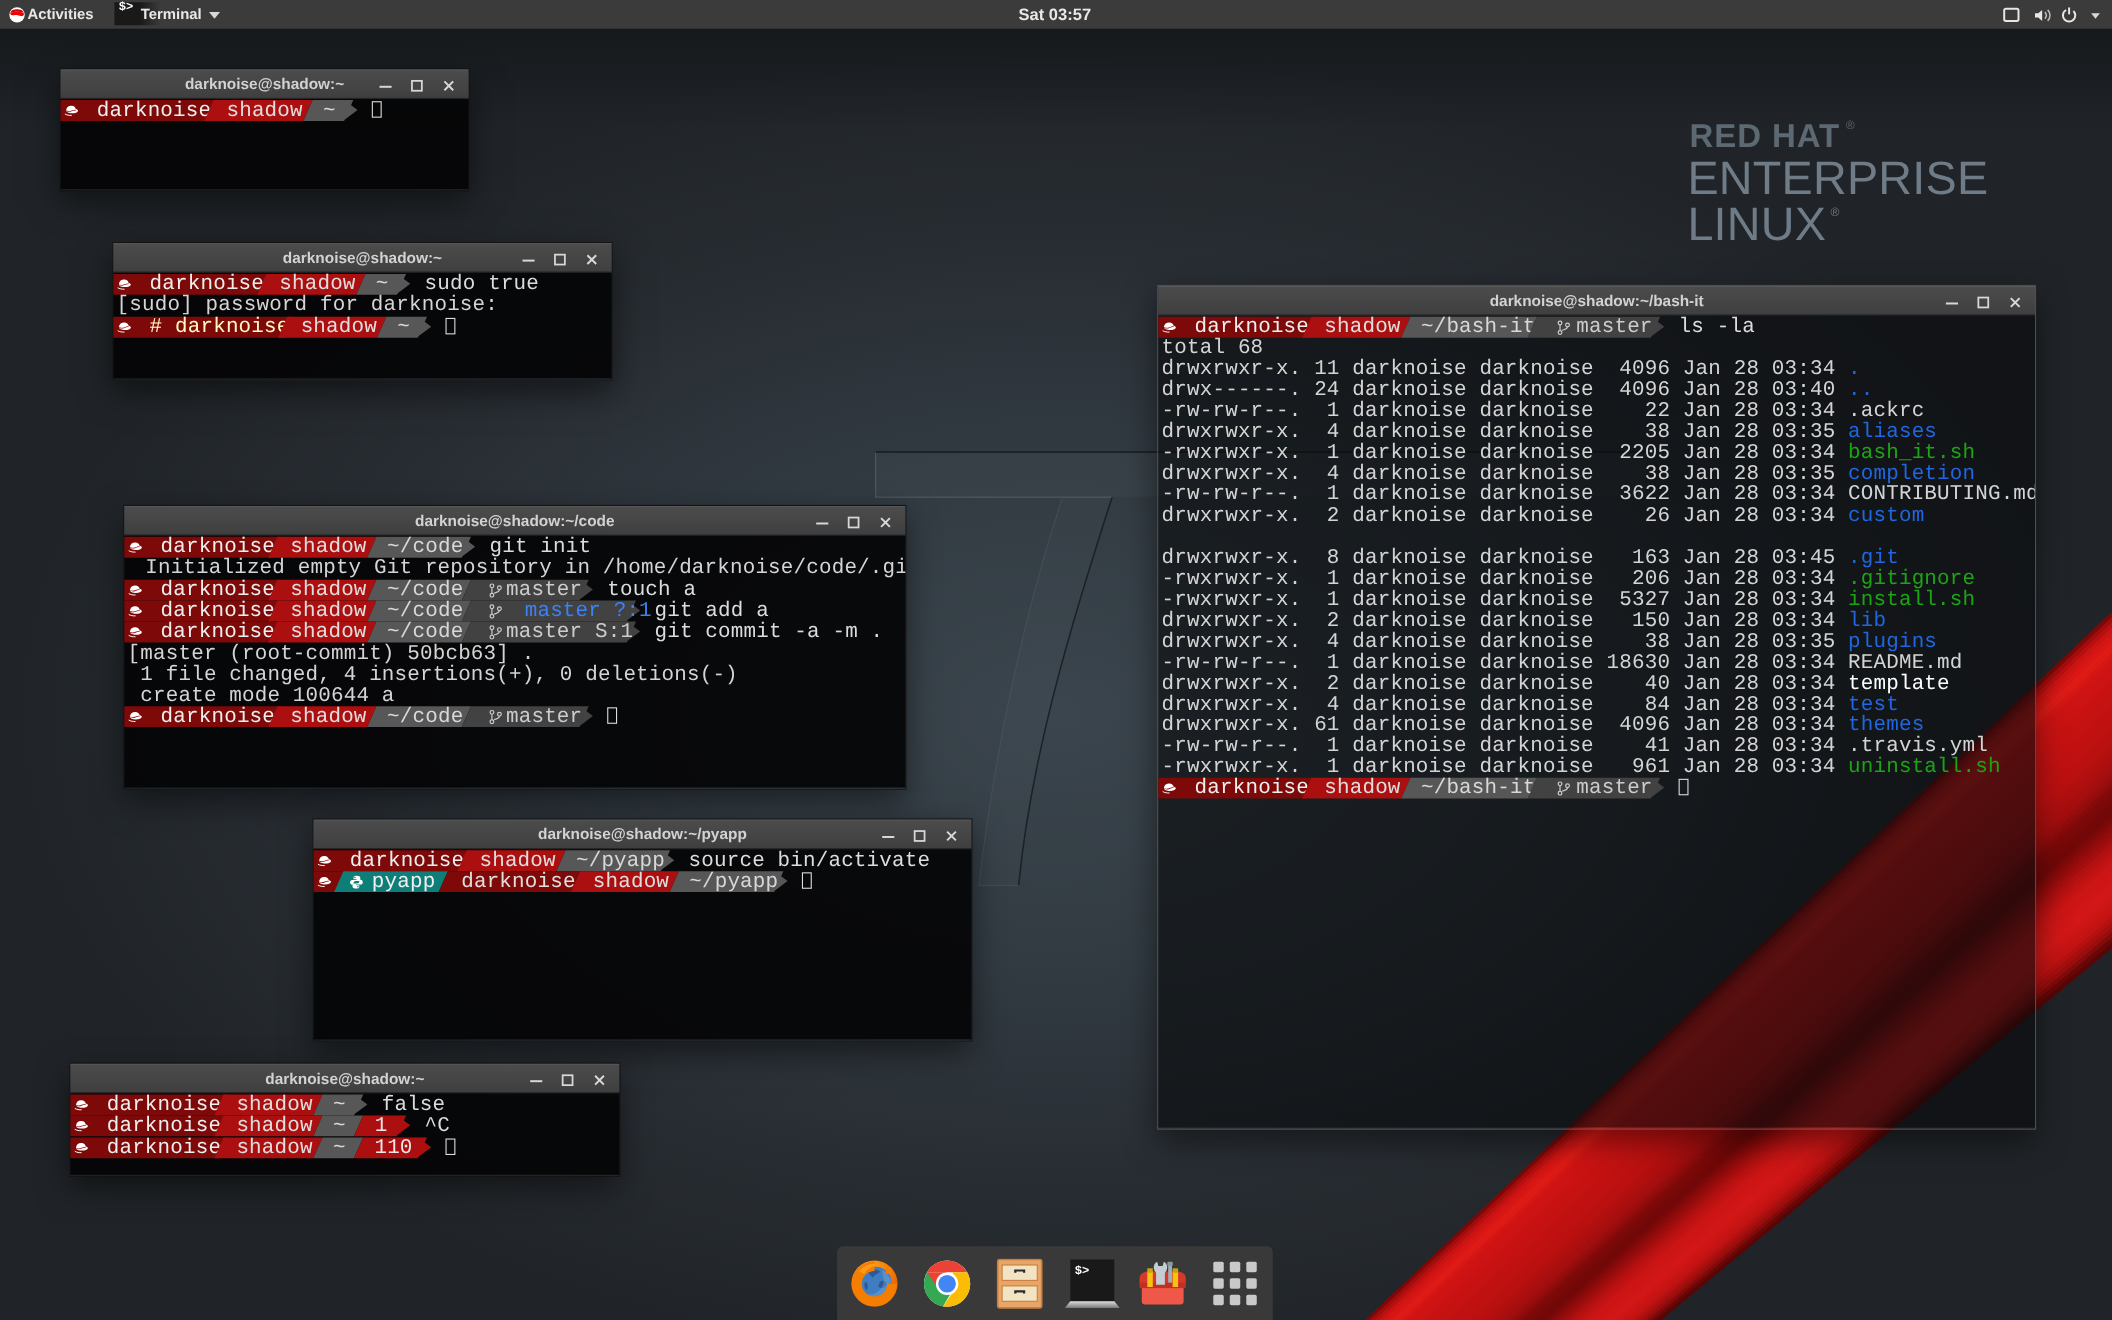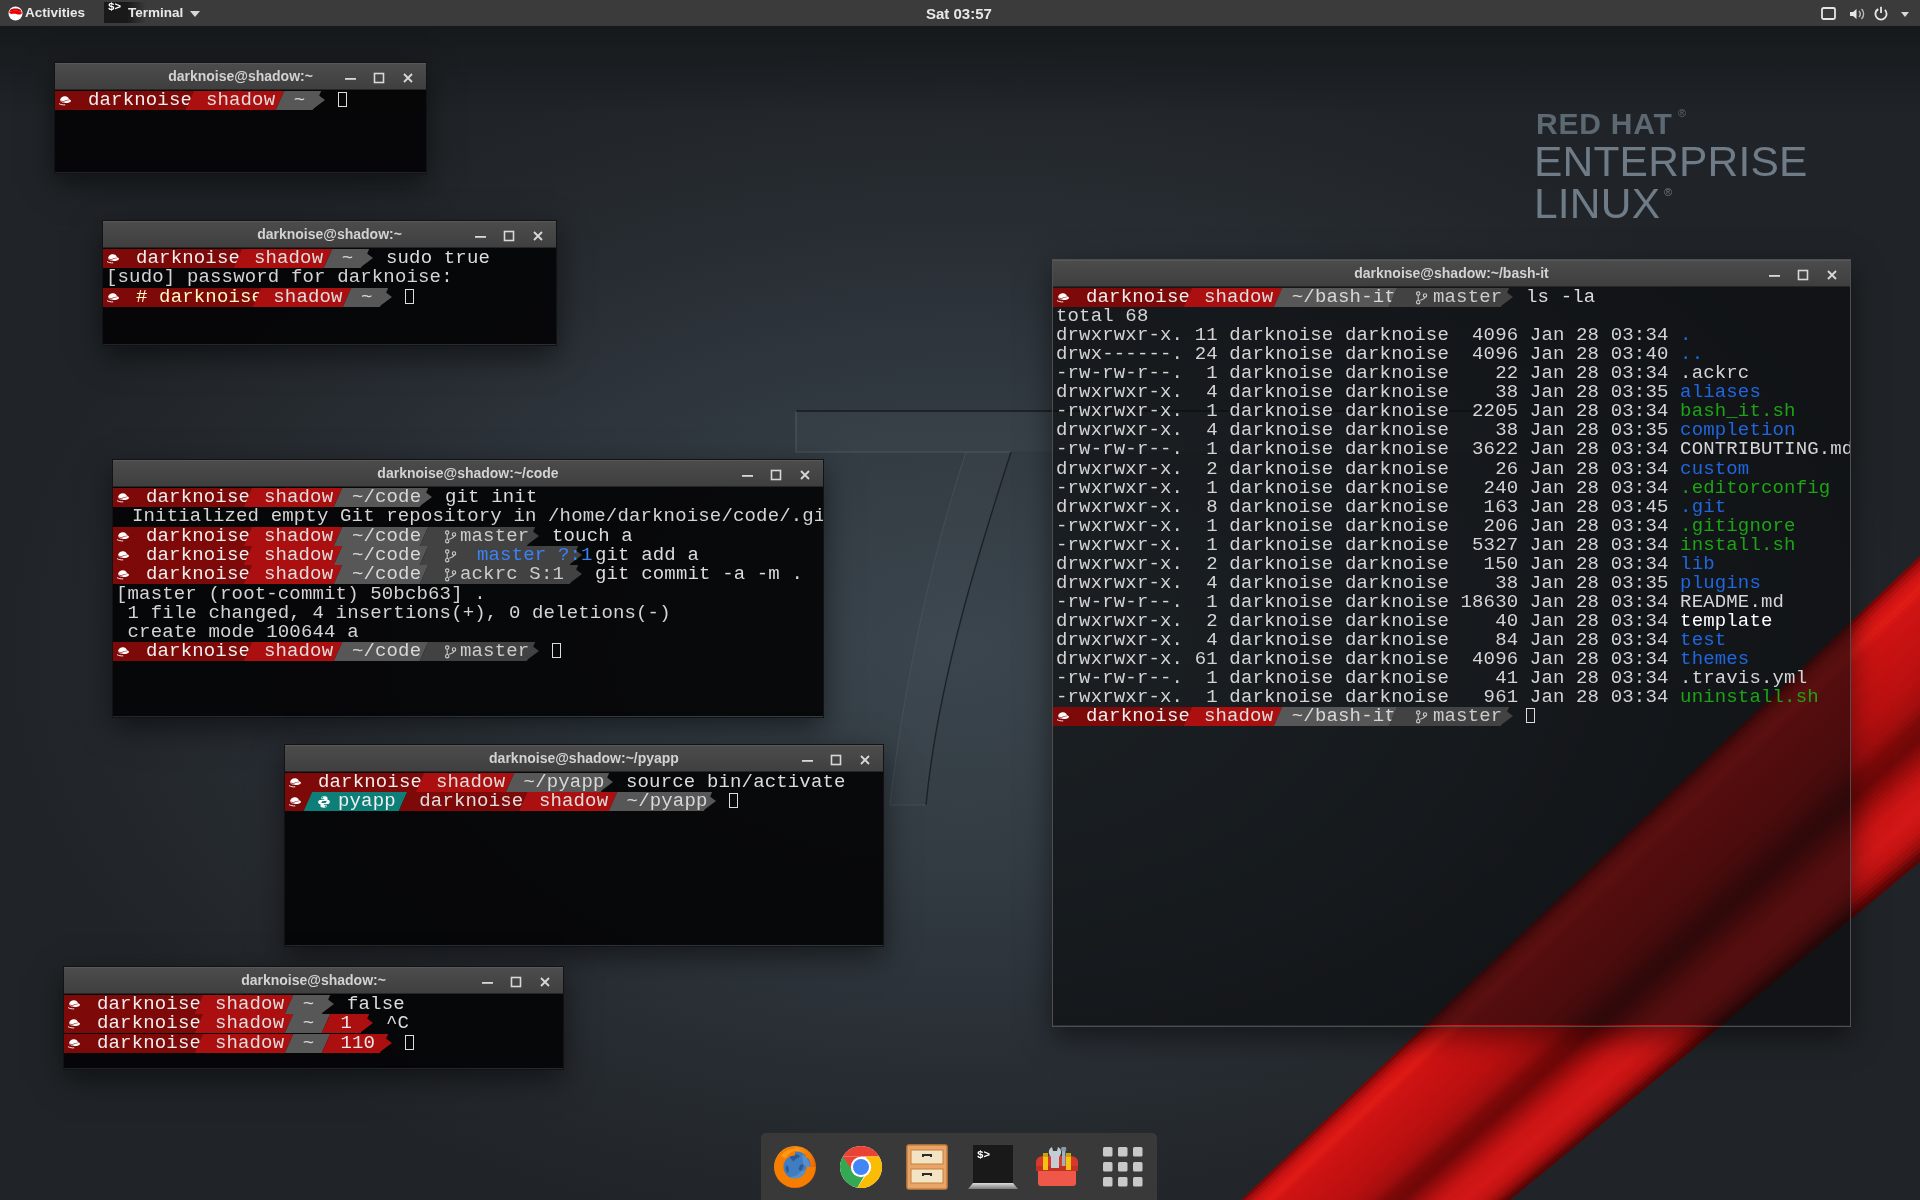--- a/index.html
+++ b/index.html
@@ -292,21 +292,21 @@
         <div class="sg" style="left:311.0px;top:78.2px;width:150.0px;background:#424242"></div>
         <div class="tip" style="left:456.8px;top:78.2px;border-left-color:#424242"></div>
         <div class="ic" style="left:331.0px;top:78.2px">
           <svg width="13" height="14" viewBox="0 0 13 14" style="position:absolute;left:0px;top:3px">
             <circle cx="3.2" cy="2.6" r="1.7" fill="none" stroke="#cccccc" stroke-width="1.1"></circle>
             <circle cx="3.2" cy="11.2" r="1.7" fill="none" stroke="#cccccc" stroke-width="1.1"></circle>
             <circle cx="10" cy="4.4" r="1.7" fill="none" stroke="#cccccc" stroke-width="1.1"></circle>
             <path d="M3.2,4.3 L3.2,9.5 M10,6.1 C10,8.2 7.5,8.4 5.2,9.3" fill="none" stroke="#cccccc" stroke-width="1.1"></path>
           </svg>
         </div>
-        <span class="t" style="left:347.0px;top:79.2px;color:#cccccc">ackrc S:1</span>
+        <span class="t" style="left:347.0px;top:79.2px;color:#cccccc">master S:1</span>
         <span class="t" style="left:482.0px;top:79.2px;color:#dcdcdc">git commit -a -m .</span>
         <span class="t" style="left:3.0px;top:98.5px;color:#d4d4d4">[master (root-commit) 50bcb63] .</span>
         <span class="t" style="left:3.0px;top:117.8px;color:#d4d4d4"> 1 file changed, 4 insertions(+), 0 deletions(-)</span>
         <span class="t" style="left:3.0px;top:137.1px;color:#d4d4d4"> create mode 100644 a</span>
         <div class="sg" style="left:-6.0px;top:155.4px;width:145.2px;background:#7e0909"></div>
         <div class="ic" style="left:0.0px;top:155.4px">
           <svg width="15" height="13" viewBox="0 0 15 13" style="position:absolute;left:3px;top:3px">
             <path d="M2.1,6.1 C2.5,3.4 4.6,2.1 7.0,2.2 C9.3,2.3 10.6,3.6 10.9,5.2 C12.2,5.5 13.1,6.0 12.9,6.9 C12.6,8.2 10.3,9.0 7.6,9.0 C4.9,9.0 2.0,8.2 2.1,6.1 Z" fill="#ffffff"></path>
             <path d="M2.3,6.3 C3.4,7.4 5.6,7.0 7.2,6.4 C9.0,5.7 10.3,5.5 10.9,5.8 L11,6.4 C9.8,6.2 8.6,6.6 7.2,7.2 C5.4,7.9 3.2,7.8 2.3,6.9 Z" fill="#9e0f0f"></path>
             <path d="M1.0,9.6 C2.6,10.6 5.0,11.0 7.2,10.9" stroke="#ffffff" stroke-width="0.9" fill="none"></path>
@@ -473,21 +473,20 @@
         <span class="t" style="left:473.0px;top:2.0px;color:#dcdcdc">ls -la</span>
         <span class="t" style="left:3.0px;top:21.1px;color:#d4d4d4">total 68</span>
         <span class="t" style="left:3.0px;top:40.1px;color:#d4d4d4">drwxrwxr-x. 11 darknoise darknoise  4096 Jan 28 03:34 <span style="color:#2066e0">.</span></span>
         <span class="t" style="left:3.0px;top:59.2px;color:#d4d4d4">drwx------. 24 darknoise darknoise  4096 Jan 28 03:40 <span style="color:#2066e0">..</span></span>
         <span class="t" style="left:3.0px;top:78.2px;color:#d4d4d4">-rw-rw-r--.  1 darknoise darknoise    22 Jan 28 03:34 <span style="color:#d4d4d4">.ackrc</span></span>
         <span class="t" style="left:3.0px;top:97.2px;color:#d4d4d4">drwxrwxr-x.  4 darknoise darknoise    38 Jan 28 03:35 <span style="color:#2066e0">aliases</span></span>
         <span class="t" style="left:3.0px;top:116.3px;color:#d4d4d4">-rwxrwxr-x.  1 darknoise darknoise  2205 Jan 28 03:34 <span style="color:#1da414">bash_it.sh</span></span>
         <span class="t" style="left:3.0px;top:135.3px;color:#d4d4d4">drwxrwxr-x.  4 darknoise darknoise    38 Jan 28 03:35 <span style="color:#2066e0">completion</span></span>
         <span class="t" style="left:3.0px;top:154.4px;color:#d4d4d4">-rw-rw-r--.  1 darknoise darknoise  3622 Jan 28 03:34 <span style="color:#d4d4d4">CONTRIBUTING.md</span></span>
         <span class="t" style="left:3.0px;top:173.5px;color:#d4d4d4">drwxrwxr-x.  2 darknoise darknoise    26 Jan 28 03:34 <span style="color:#2066e0">custom</span></span>
-        <span class="t" style="left:3.0px;top:192.5px;color:#d4d4d4">-rwxrwxr-x.  1 darknoise darknoise   240 Jan 28 03:34 <span style="color:#1da414">.editorconfig</span></span>
         <span class="t" style="left:3.0px;top:211.6px;color:#d4d4d4">drwxrwxr-x.  8 darknoise darknoise   163 Jan 28 03:45 <span style="color:#2066e0">.git</span></span>
         <span class="t" style="left:3.0px;top:230.6px;color:#d4d4d4">-rwxrwxr-x.  1 darknoise darknoise   206 Jan 28 03:34 <span style="color:#1da414">.gitignore</span></span>
         <span class="t" style="left:3.0px;top:249.7px;color:#d4d4d4">-rwxrwxr-x.  1 darknoise darknoise  5327 Jan 28 03:34 <span style="color:#1da414">install.sh</span></span>
         <span class="t" style="left:3.0px;top:268.7px;color:#d4d4d4">drwxrwxr-x.  2 darknoise darknoise   150 Jan 28 03:34 <span style="color:#2066e0">lib</span></span>
         <span class="t" style="left:3.0px;top:287.8px;color:#d4d4d4">drwxrwxr-x.  4 darknoise darknoise    38 Jan 28 03:35 <span style="color:#2066e0">plugins</span></span>
         <span class="t" style="left:3.0px;top:306.8px;color:#d4d4d4">-rw-rw-r--.  1 darknoise darknoise 18630 Jan 28 03:34 <span style="color:#d4d4d4">README.md</span></span>
         <span class="t" style="left:3.0px;top:325.9px;color:#d4d4d4">drwxrwxr-x.  2 darknoise darknoise    40 Jan 28 03:34 <span style="color:#ffffff">template</span></span>
         <span class="t" style="left:3.0px;top:344.9px;color:#d4d4d4">drwxrwxr-x.  4 darknoise darknoise    84 Jan 28 03:34 <span style="color:#2066e0">test</span></span>
         <span class="t" style="left:3.0px;top:363.9px;color:#d4d4d4">drwxrwxr-x. 61 darknoise darknoise  4096 Jan 28 03:34 <span style="color:#2066e0">themes</span></span>
         <span class="t" style="left:3.0px;top:383.0px;color:#d4d4d4">-rw-rw-r--.  1 darknoise darknoise    41 Jan 28 03:34 <span style="color:#d4d4d4">.travis.yml</span></span>

